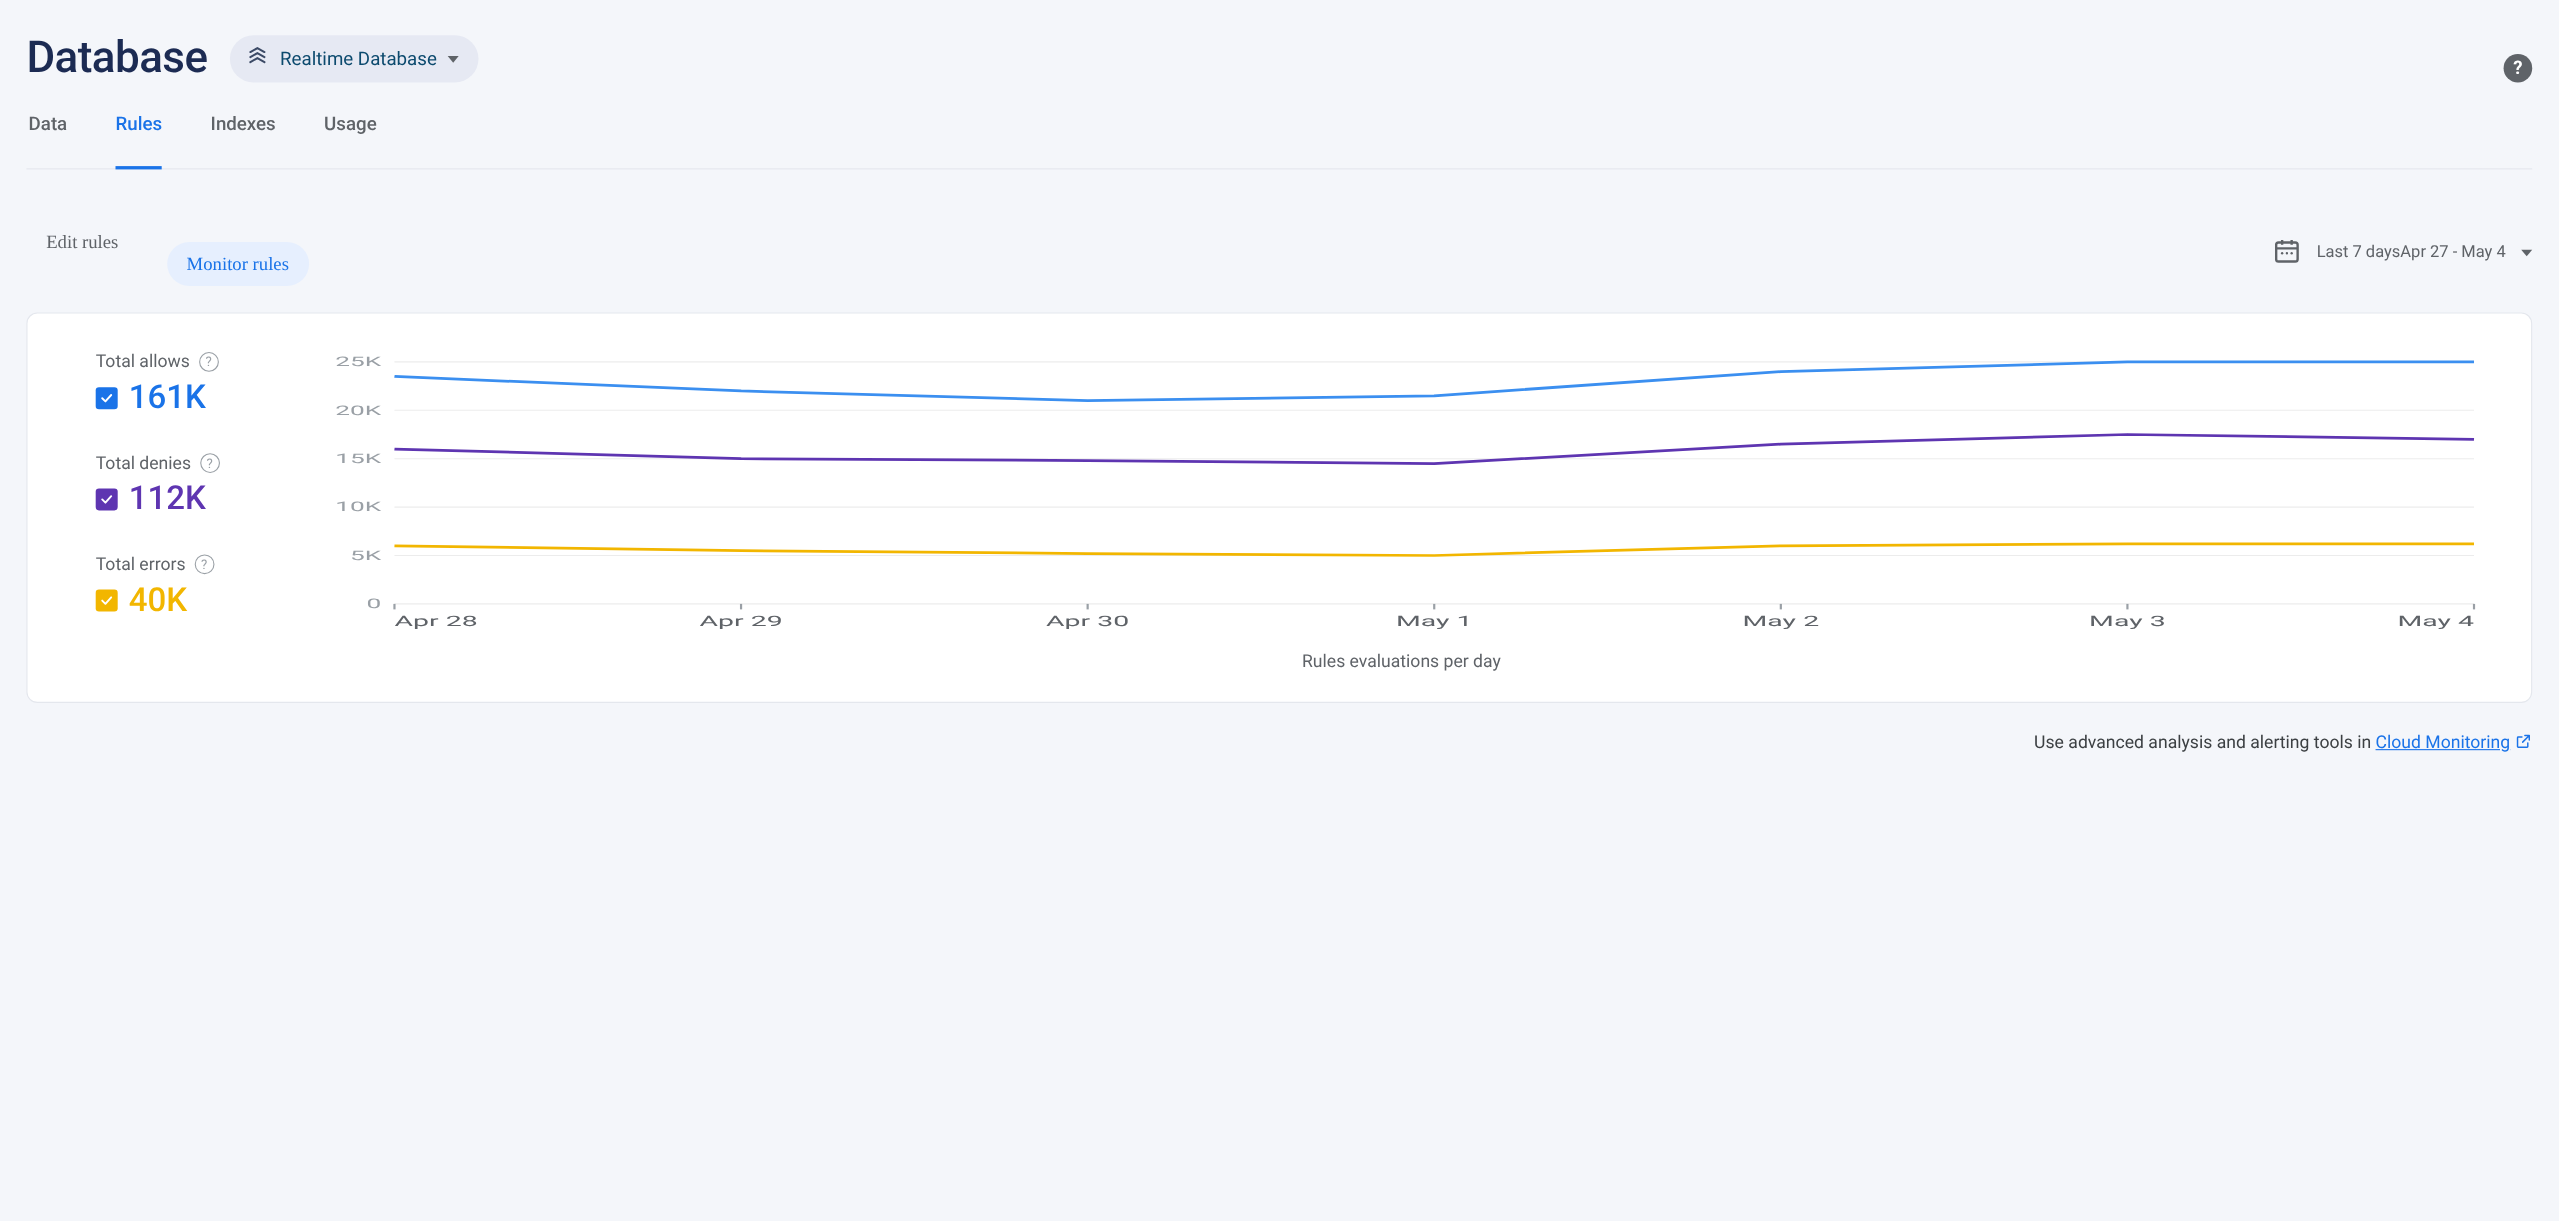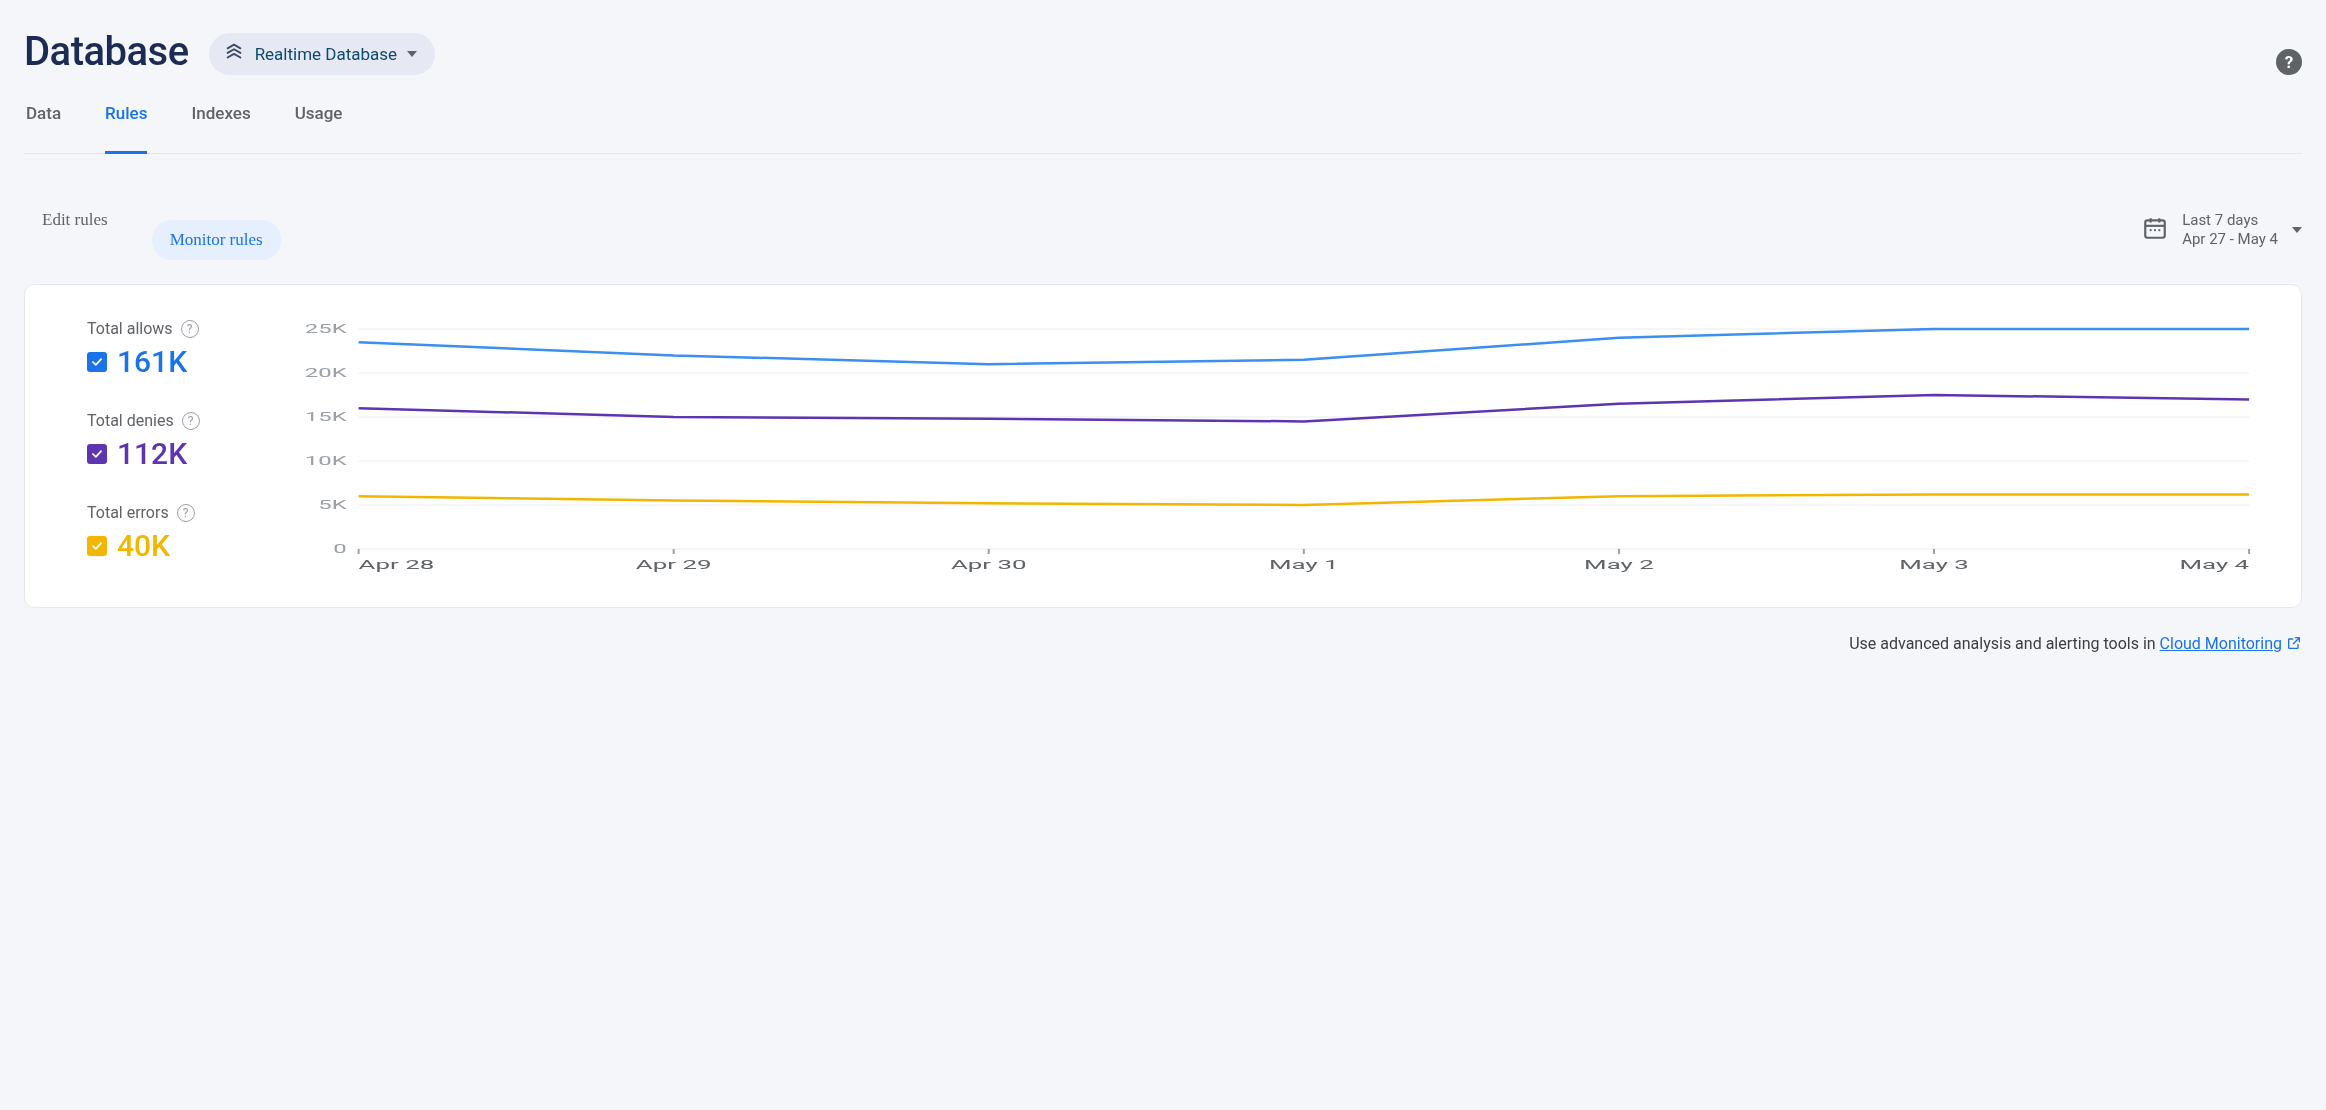--- a/index.html
+++ b/index.html
@@ -95,21 +95,21 @@
   color: #1a73e8;
   margin-top: 20px;
 }
 .date-picker {
   display: flex;
   align-items: center;
   gap: 14px;
   color: #5f6368;
   cursor: pointer;
 }
-.date-picker-text { display: flex; flex-direction: column; line-height: 1.3; font-size: 15px; }
+.date-picker-text { display: flex; flex-direction: row; line-height: 1.3; font-size: 15px; }
 .card {
   background: #fff;
   border: 1px solid #e4e7ed;
   border-radius: 10px;
   padding: 34px 32px 28px 32px;
 }
 .card-body {
   display: flex;
   gap: 32px;
 }
@@ -314,20 +314,21 @@
             <line x1="673.3333333333333" x2="673.3333333333333" y1="230" y2="235" stroke="#9aa0a6"></line>
             <text x="673.3333333333333" y="250" text-anchor="middle" font-size="13" fill="#5f6368">May 2</text>
             <line x1="831.6666666666667" x2="831.6666666666667" y1="230" y2="235" stroke="#9aa0a6"></line>
             <text x="831.6666666666667" y="250" text-anchor="middle" font-size="13" fill="#5f6368">May 3</text>
             <line x1="990" x2="990" y1="230" y2="235" stroke="#9aa0a6"></line>
             <text x="990" y="250" text-anchor="end" font-size="13" fill="#5f6368">May 4</text>
             <path d="M40 23.200000000000017 L198.33333333333331 36.400000000000006 L356.66666666666663 45.20000000000002 L515 40.80000000000001 L673.3333333333333 18.80000000000001 L831.6666666666667 10 L990 10 " fill="none" stroke="#3b8ff0" stroke-width="2.5" stroke-linejoin="round"></path>
             <path d="M40 89.19999999999999 L198.33333333333331 98 L356.66666666666663 99.76000000000002 L515 102.4 L673.3333333333333 84.79999999999998 L831.6666666666667 76 L990 80.39999999999998 " fill="none" stroke="#5e35b1" stroke-width="2.5" stroke-linejoin="round"></path>
             <path d="M40 177.2 L198.33333333333331 181.6 L356.66666666666663 184.24 L515 186 L673.3333333333333 177.2 L831.6666666666667 175.44 L990 175.44 " fill="none" stroke="#f2b600" stroke-width="2.5" stroke-linejoin="round"></path>
           </svg>
+        <div class="chart-xlabel">Rules evaluations per day</div>
       </div>
     </div>
   </div>
 
   <div class="footer-link-row">
     <span>Use advanced analysis and alerting tools in </span><a><span>Cloud Monitoring</span><span class="ext-icon"><svg width="16" height="16" viewBox="0 0 24 24" fill="none">
             <path d="M14 4h6v6M20 4l-9 9M18 14v5a1 1 0 0 1-1 1H5a1 1 0 0 1-1-1V7a1 1 0 0 1 1-1h5" stroke="#1a73e8" stroke-width="2" stroke-linecap="round" stroke-linejoin="round"></path>
           </svg></span></a>
   </div>
 

